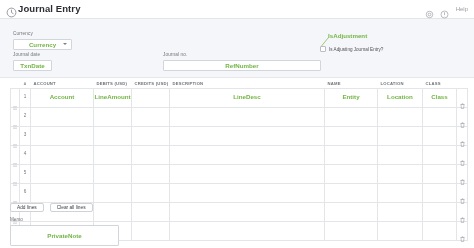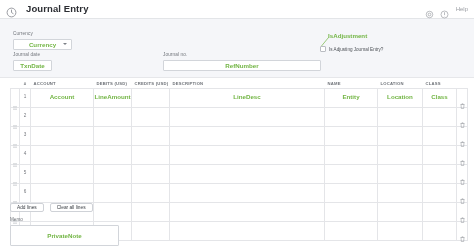--- a/index.html
+++ b/index.html
@@ -22,21 +22,21 @@
     position: absolute; left: 0; top: 0;
     width: 474px; height: 19px;
     background: #ffffff;
     border-bottom: 1px solid #e3e5e8;
     display: flex; align-items: center;
   }
   .topbar-left { display: flex; align-items: center; padding-left: 6px; }
   .clock-icon { width: 11px; height: 11px; display: block; color: #8d9096; }
   .page-title {
     font-size: 9.5px; font-weight: bold; color: #2b2d32;
-    margin-left: 9px; letter-spacing: .1px; line-height: 1;
+    margin-left: 1px; letter-spacing: .1px; line-height: 1;
   }
   .topbar-right {
     margin-left: auto; display: flex; align-items: center;
     gap: 6px; padding-right: 6px;
   }
   .tb-icon { width: 9px; height: 9px; display: block; color: #9a9da3; }
   .help-label { font-size: 6px; color: #9a9da3; margin-left: 1px; }
 
   
   .formpanel {

